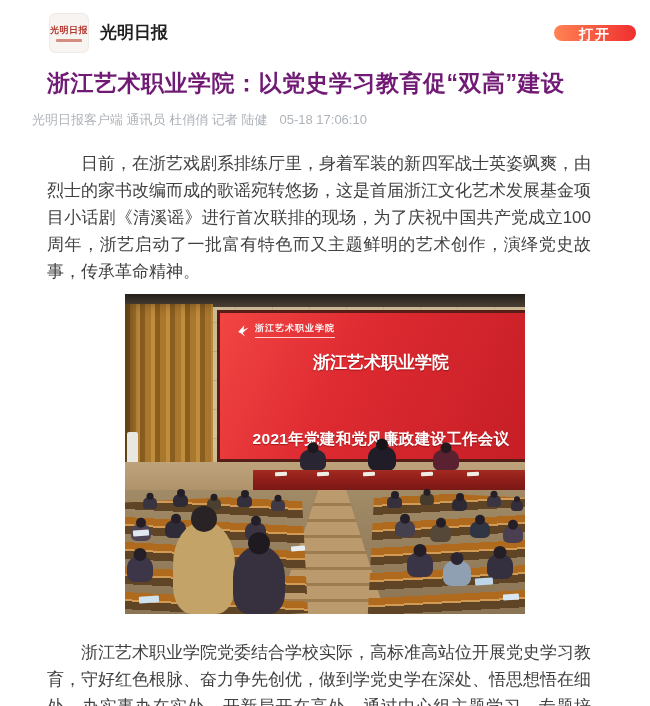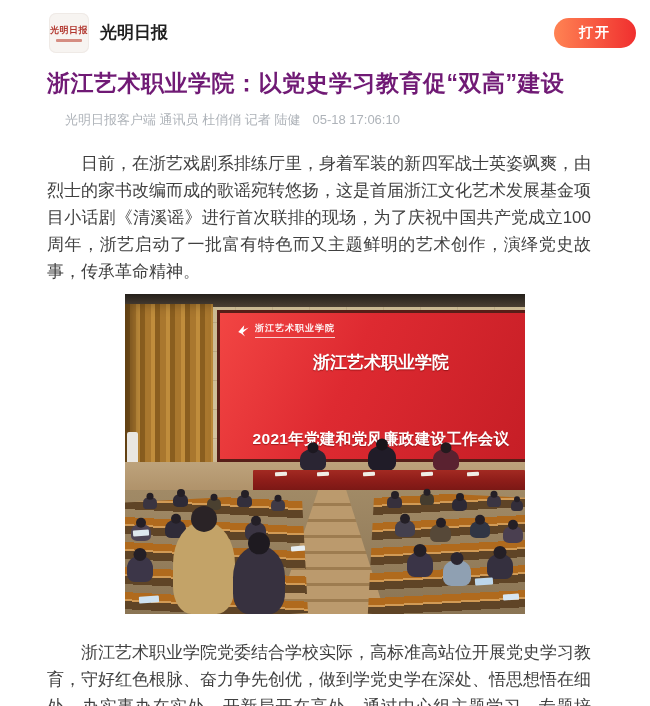--- a/index.html
+++ b/index.html
@@ -8,28 +8,28 @@
 
   
   .hdr{display:flex;align-items:center;padding:12px 14px 0 49px;height:42px;}
   .logo{width:40px;height:40px;border-radius:7px;background:#f7f4f1;display:flex;flex-direction:column;
         align-items:center;justify-content:center;flex:0 0 auto;box-shadow:0 0 0 1px #efeae6 inset;cursor:pointer;}
   .logo-cn{color:#b23830;font-size:9px;font-weight:bold;font-family:"DejaVu Serif",serif;white-space:nowrap;letter-spacing:0.5px;}
   .logo-line{width:26px;height:3px;background:#cf7a6e;border-radius:1px;margin-top:2px;opacity:.85;}
   .app-meta{margin-left:11px;flex:1 1 auto;min-width:0;}
   .app-name{font-size:17px;font-weight:bold;color:#1f1f1f;line-height:20px;}
   .app-tagline{font-size:12px;color:#9b9fa5;margin-top:3px;}
-  .open-btn{width:82px;height:30px;border:none;border-radius:15px;
+  .open-btn{width:82px;height:16px;border:none;border-radius:15px;
             background:linear-gradient(90deg,#ff8353,#f02f2f);
             color:#fff;font-size:14px;font-weight:bold;letter-spacing:2px;cursor:pointer;
             font-family:"Liberation Sans",sans-serif;}
 
   
   .title{margin:14px 45px 0 47px;font-size:23px;line-height:30px;color:#701a75;font-weight:bold;letter-spacing:.5px;}
-  .byline{margin:13px 45px 0 65px;font-size:13px;color:#aeb3b9;white-space:nowrap;}
+  .byline{margin:13px 45px 0 32px;font-size:13px;color:#aeb3b9;white-space:nowrap;}
   .byline .time{margin-left:12px;}
   .para{margin:21px 59px 0 47px;font-size:17px;line-height:27px;color:#404040;text-align:justify;text-indent:2em;}
   .para.p2{margin-top:25px;}
 
   
   .photo{position:relative;width:400px;height:320px;margin:9px 0 0 125px;overflow:hidden;background:#c9b892;}
   .photo *{position:absolute;}
   .wall{inset:0;background:
         repeating-linear-gradient(180deg,rgba(255,255,255,0) 0 28px,rgba(140,120,85,.30) 28px 29px),
         repeating-linear-gradient(90deg,rgba(255,255,255,0) 0 36px,rgba(140,120,85,.22) 36px 37px),

